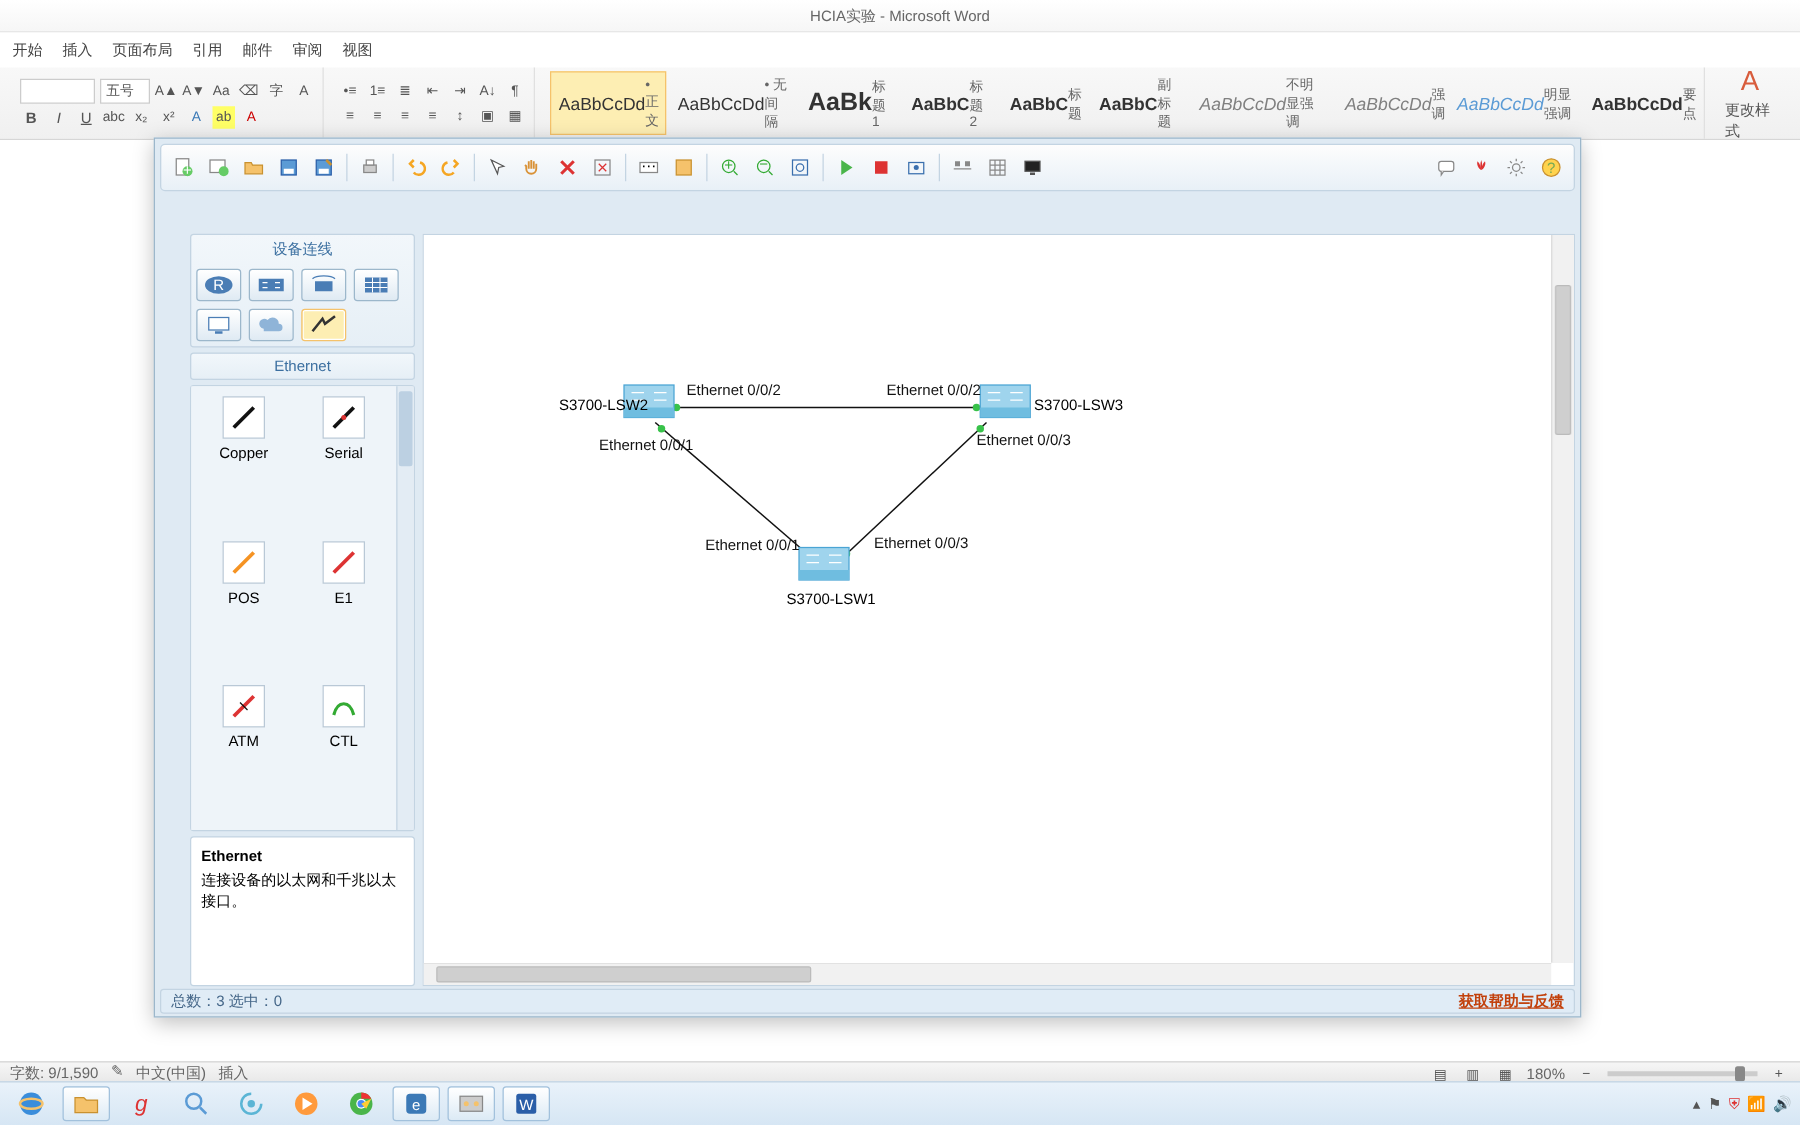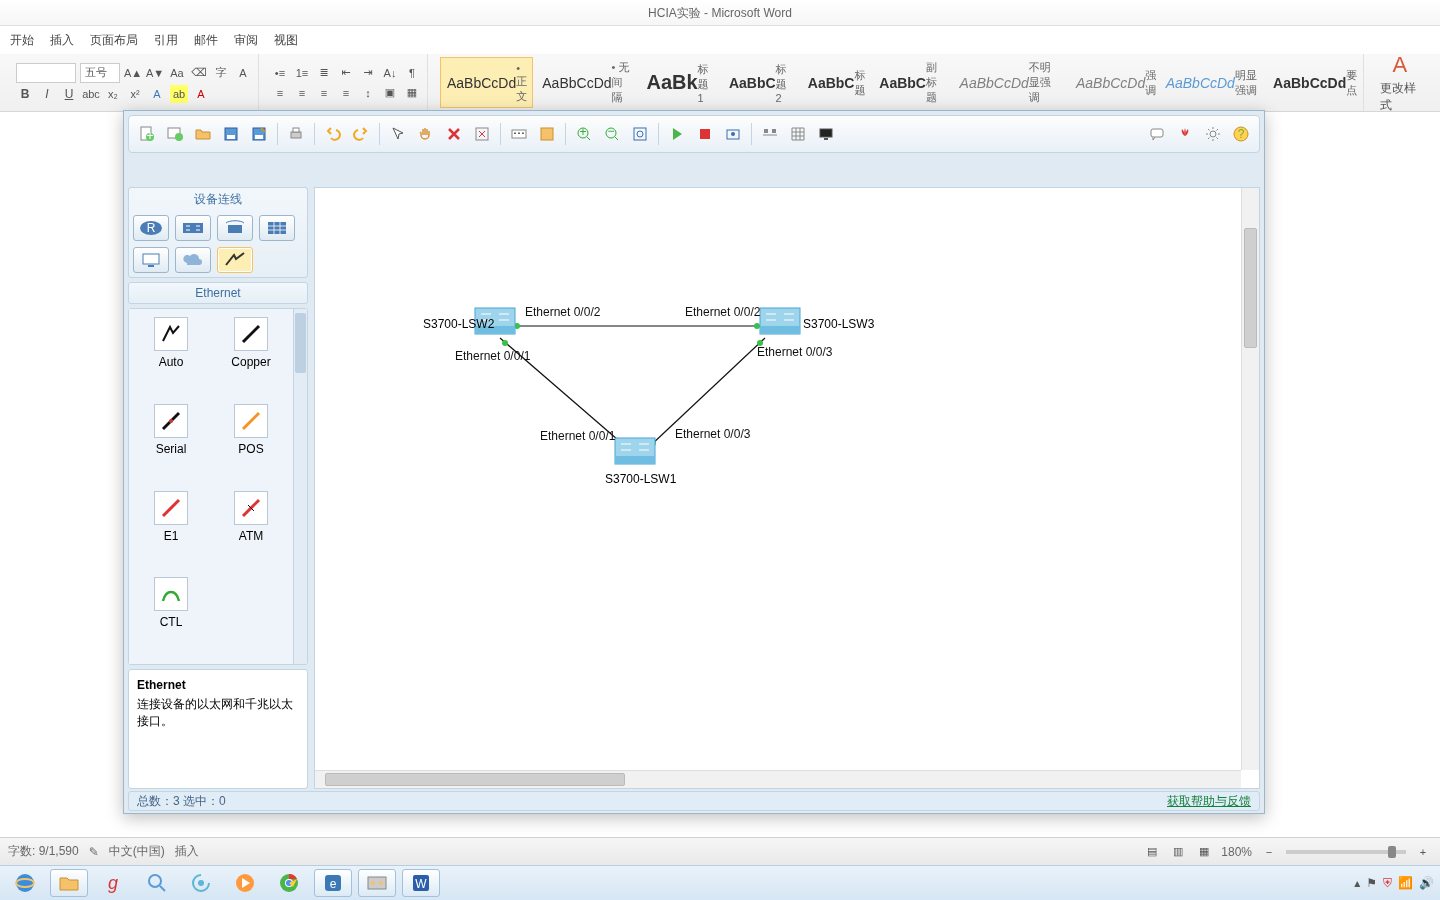--- a/index.html
+++ b/index.html
@@ -31,45 +31,45 @@
 .ensp-logo .icon{width:18px;height:18px;background:#3b79b6;border-radius:3px;position:relative;}
 .ensp-title .center{position:absolute;left:0;right:0;text-align:center;color:#555;pointer-events:none;}
 .winbtns{position:absolute;right:6px;top:3px;display:flex;gap:4px;align-items:center;}
 .winbtn{width:34px;height:22px;border:1px solid #b9c8d6;background:linear-gradient(#fff,#e6eef5);border-radius:3px;display:flex;align-items:center;justify-content:center;color:#555;cursor:pointer;}
 .menubtn{width:64px;}
 .ensp-toolbar{height:38px;margin:4px;background:linear-gradient(#fdfdfd,#e8f0f7);border:1px solid #c3d4e2;border-radius:4px;display:flex;align-items:center;padding:0 6px;gap:4px;}
 .ticon{width:24px;height:24px;border:1px solid transparent;border-radius:3px;display:flex;align-items:center;justify-content:center;cursor:pointer;}
 .tsep{width:1px;height:22px;background:#c3d4e2;margin:0 2px;}
 .ticon svg{width:16px;height:16px;}
 .ensp-body{position:absolute;top:76px;left:4px;right:4px;bottom:24px;display:flex;gap:6px;}
-.sidebar{width:180px;display:flex;flex-direction:column;gap:4px;}
+.sidebar{width:180px;display:flex;flex-direction:column;gap:4px;margin-left:24px;}
 .panel{background:linear-gradient(#f2f7fb,#e6eff6);border:1px solid #c3d4e2;border-radius:3px;}
 .panel-title{text-align:center;color:#3b6fa0;padding:3px 0;font-size:12px;}
 .device-grid{display:flex;flex-wrap:wrap;padding:4px;gap:6px;justify-content:flex-start;}
 .devbtn{width:36px;height:26px;border:1px solid #9cb7cb;border-radius:3px;background:linear-gradient(#fff,#dfeaf3);display:flex;align-items:center;justify-content:center;cursor:pointer;}
 .devbtn.sel{border:1px solid #f5c26b;background:#fdeeb3;box-shadow:inset 0 0 0 1px #fff;}
 .cablelist{position:relative;flex:1;display:flex;}
 .cablelist .inner{flex:1;overflow:auto;padding:8px 4px;display:grid;grid-template-columns:1fr 1fr;gap:8px 4px;background:#eef4f9;}
 .citem{display:flex;flex-direction:column;align-items:center;gap:4px;}
 .cicon{width:34px;height:34px;border:1px solid #b9c8d6;background:#fff;display:flex;align-items:center;justify-content:center;}
 .cicon svg{width:22px;height:22px;}
 .infobox{height:120px;padding:8px;background:#fff;border:1px solid #c3d4e2;border-radius:3px;}
 .infobox .t{font-weight:bold;margin-bottom:4px;}
 .canvas-wrap{flex:1;position:relative;border:1px solid #c3d4e2;background:#fff;}
 .canvas{position:absolute;inset:0;overflow:auto;}
 .canvas svg{display:block;}
 .scroll-v{position:absolute;right:0;top:0;bottom:18px;width:18px;background:#f1f1f1;border-left:1px solid #ddd;}
 .scroll-v .thumb{position:absolute;left:2px;right:2px;top:40px;height:120px;background:#cfcfcf;border:1px solid #bbb;border-radius:2px;}
 .scroll-h{position:absolute;left:0;right:18px;bottom:0;height:18px;background:#f1f1f1;border-top:1px solid #ddd;}
 .scroll-h .thumb{position:absolute;top:2px;bottom:2px;left:10px;width:300px;background:#cfcfcf;border:1px solid #bbb;border-radius:2px;}
 .ensp-status{position:absolute;left:4px;right:4px;bottom:2px;height:20px;display:flex;align-items:center;justify-content:space-between;padding:0 8px;color:#446688;background:#e0ecf6;border:1px solid #c3d4e2;border-radius:3px;}
-.ensp-status a{color:#15803d;text-decoration:underline;cursor:pointer;}
-
-
-.word-status{position:absolute;left:0;right:0;bottom:35px;height:28px;background:linear-gradient(#f6f6f6,#e9e9e9);border-top:1px solid #d0d0d0;display:flex;align-items:center;padding:0 8px;font-size:11px;color:#666;gap:10px;}
+.ensp-status a{color:#c2410c;text-decoration:underline;cursor:pointer;font-weight:bold;}
+
+
+.word-status{position:absolute;left:0;right:0;bottom:35px;height:16px;background:linear-gradient(#f6f6f6,#e9e9e9);border-top:1px solid #d0d0d0;display:flex;align-items:flex-start;padding:0 8px;font-size:11px;color:#666;gap:10px;}
 .word-status .right{margin-left:auto;display:flex;gap:8px;align-items:center;}
 .zoom-slider{width:120px;height:4px;background:#ccc;position:relative;}
 .zoom-slider .knob{position:absolute;right:10px;top:-4px;width:8px;height:12px;background:#888;border-radius:2px;}
 
 
 .taskbar{position:absolute;left:0;right:0;bottom:0;height:35px;background:linear-gradient(#e9f2fa,#d6e6f4);border-top:1px solid #b8cde0;display:flex;align-items:center;padding:0 6px;gap:6px;}
 .tbicon{width:38px;height:28px;display:flex;align-items:center;justify-content:center;border:1px solid transparent;border-radius:3px;cursor:pointer;}
 .tbicon.active{border:1px solid #a2c1dc;background:linear-gradient(#fff,#dceaf5);}
 .tray{margin-left:auto;display:flex;gap:6px;align-items:center;color:#555;}
 .sidebar .scrollbar{width:14px;background:#e3ecf4;border-left:1px solid #c3d4e2;position:relative;}
@@ -412,28 +412,20 @@
         </div>
       </div>
       <div class="panel">
         <div class="panel-title">Ethernet</div>
       </div>
       <div class="panel cablelist" style="flex:1">
         <div class="inner" id="cable-inner">
             <div class="citem">
               <div class="cicon">
                 <svg viewBox="0 0 22 22">
-                  <path d="M3 18l7-14 3 6 6-7" fill="none" stroke="#111" stroke-width="2"></path>
-                </svg>
-              </div>
-              <div>Auto</div>
-            </div>
-            <div class="citem">
-              <div class="cicon">
-                <svg viewBox="0 0 22 22">
                   <path d="M3 19L19 3" stroke="#111" stroke-width="3"></path>
                 </svg>
               </div>
               <div>Copper</div>
             </div>
             <div class="citem">
               <div class="cicon">
                 <svg viewBox="0 0 22 22">
                   <path d="M3 19L19 3" stroke="#111" stroke-width="3"></path>
                   <circle cx="11" cy="11" r="2" fill="#d33"></circle>

